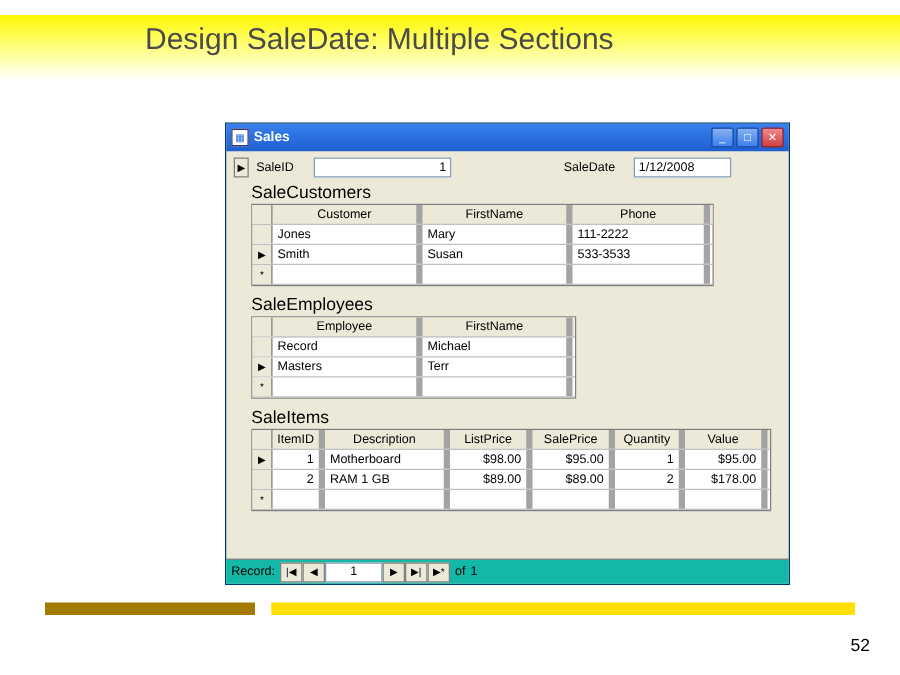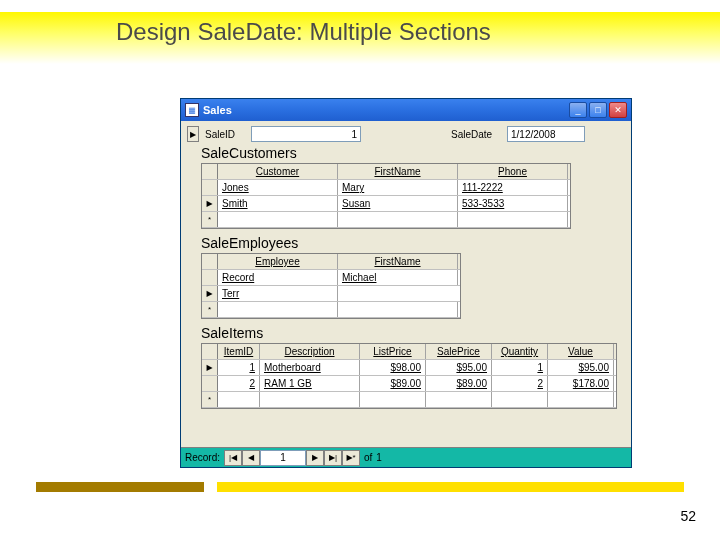--- a/index.html
+++ b/index.html
@@ -18,21 +18,21 @@
   .row-marker { width: 12px; background: #ece9d8; border: 1px solid #808080; display: flex; align-items: center; justify-content: center; font-size: 8px; }
   .top-row { display: flex; align-items: center; height: 18px; margin-bottom: 2px; }
   .lbl { font-size: 10px; }
   .fld { background: #fff; border: 1px solid #7f9db9; height: 16px; font-size: 10px; padding: 0 3px; display: flex; align-items: center; justify-content: flex-end; }
   .subgrid { margin: 2px 0 6px 14px; }
   .sub-label { font-size: 14px; margin-bottom: 2px; }
   .grid { border: 1px solid #808080; background: #fff; font-size: 10px; }
   .grid-row { display: flex; height: 16px; border-bottom: 1px solid #c0c0c0; }
   .grid-row.hdr { background: #ece9d8; font-weight: normal; }
   .grid-row .rm { width: 16px; border-right: 1px solid #808080; background: #ece9d8; display: flex; align-items: center; justify-content: center; font-size: 8px; }
-  .gc { border-right: 1px solid #a3a3a3; padding: 0 4px; display: flex; align-items: center; overflow: hidden; white-space: nowrap; text-decoration: underline; }
+  .gc { border-right: 5px solid #a3a3a3; padding: 0 4px; display: flex; align-items: center; overflow: hidden; white-space: nowrap; }
   .gc.r { justify-content: flex-end; }
   .saleitems .gc1 { width: 42px; }
   .saleitems .gc2 { width: 100px; }
   .saleitems .gc3 { width: 66px; }
   .saleitems .gc4 { width: 66px; }
   .saleitems .gc5 { width: 56px; }
   .saleitems .gc6 { width: 66px; }
   .cust .gc1 { width: 120px; }
   .cust .gc2 { width: 120px; }
   .cust .gc3 { width: 110px; }
@@ -117,20 +117,21 @@
             <div class="gc gc1" style="justify-content:center;">Employee</div>
             <div class="gc gc2" style="justify-content:center;">FirstName</div>
           </div>
           <div class="grid-row">
             <div class="rm"></div>
             <div class="gc gc1">Record</div>
             <div class="gc gc2">Michael</div>
           </div>
           <div class="grid-row">
             <div class="rm">▶</div>
+            <div class="gc gc1">Masters</div>
             <div class="gc gc2">Terr</div>
           </div>
           <div class="grid-row">
             <div class="rm">*</div>
             <div class="gc gc1"></div>
             <div class="gc gc2"></div>
           </div>
         </div>
       </div>
 

